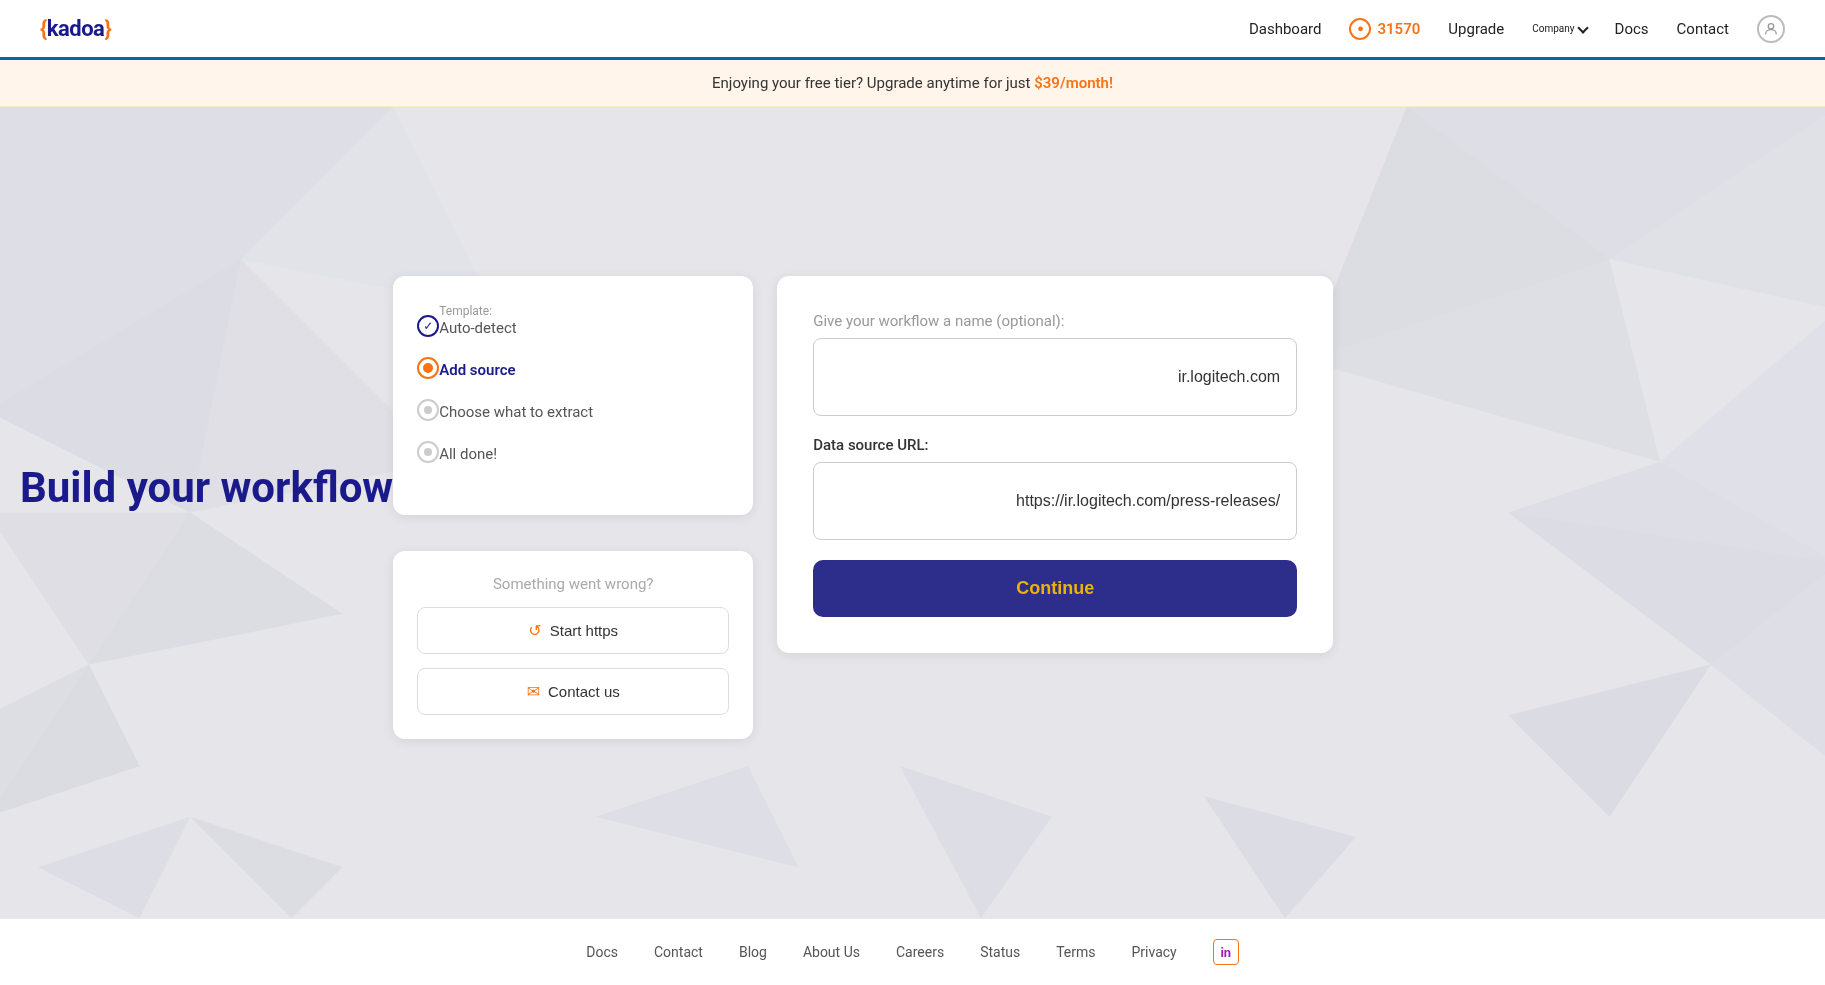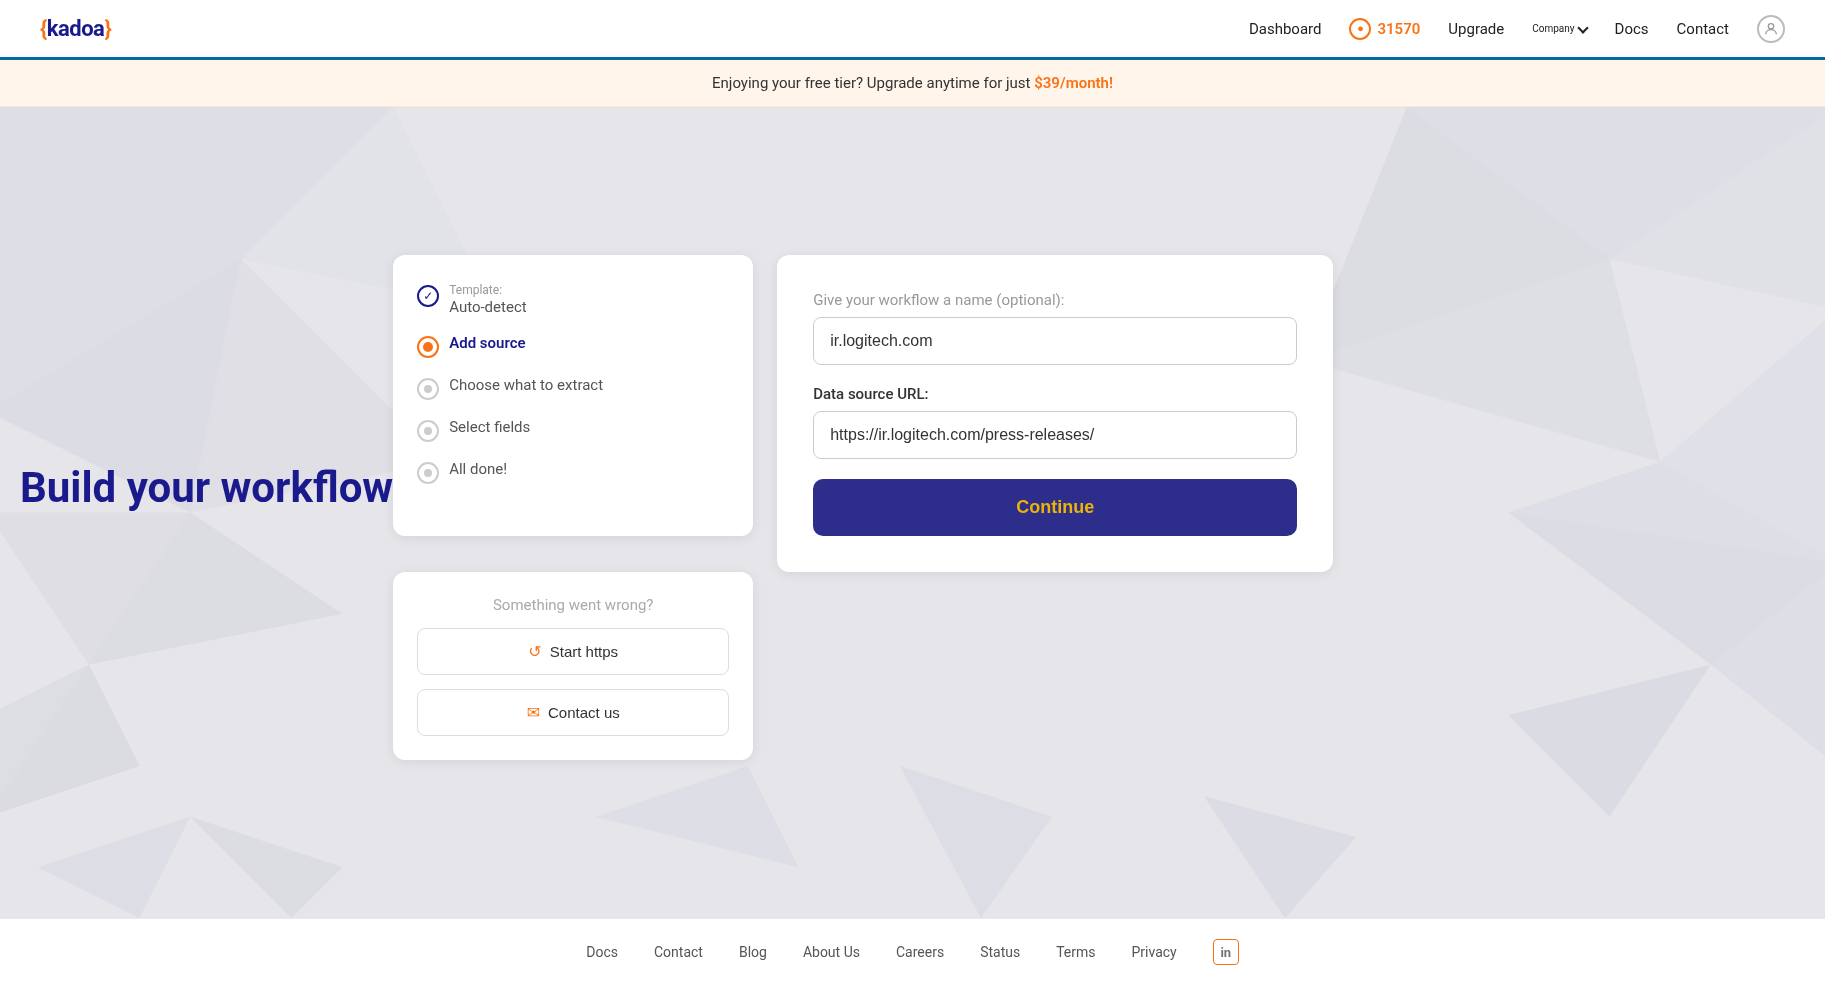--- a/index.html
+++ b/index.html
@@ -156,22 +156,21 @@
 
     .steps-list {
       display: flex;
       flex-direction: column;
       gap: 18px;
       margin-bottom: 24px;
     }
 
     .step-item {
       display: flex;
-      align-items: flex-start;
-      gap: 10px;
+      align-items: flex-end;
     }
 
     .step-icon-completed {
       width: 22px;
       height: 22px;
       border-radius: 50%;
       border: 2px solid #1a1a8c;
       display: flex;
       align-items: center;
       justify-content: center;
@@ -307,25 +306,26 @@
     }
     .field-label span {
       color: #999;
       font-weight: 400;
     }
 
     .text-input {
       width: 100%;
       border: 1.5px solid #ccc;
       border-radius: 8px;
-      padding: 14px 16px;
+      padding: 29px 16px;
       font-size: 16px;
       color: #333;
       outline: none;
       transition: border-color 0.2s;
+      text-align: right;
     }
 
     .continue-btn {
       width: 100%;
       background: #2d2d8c;
       color: #eab308;
       border: none;
       border-radius: 10px;
       padding: 18px;
       font-size: 18px;
@@ -351,21 +351,21 @@
       cursor: pointer;
     }
     .footer-linkedin {
       width: 26px;
       height: 26px;
       border: 1.5px solid #f97316;
       border-radius: 4px;
       display: flex;
       align-items: center;
       justify-content: center;
-      color: #737373;
+      color: #a21caf;
       font-size: 13px;
       font-weight: 700;
       cursor: pointer;
     }
   </style>
 </head>
 <body>
 
 <nav class="navbar">
   <div class="logo">
@@ -449,24 +449,20 @@
           <div class="step-item">
             <div class="step-icon-active"></div>
             <span class="step-label-main active">Add source</span>
           </div>
 
           <div class="step-item">
             <div class="step-icon-pending"></div>
             <span class="step-label-main">Choose what to extract</span>
           </div>
 
-          <div class="step-item">
-            <div class="step-icon-pending"></div>
-            <span class="step-label-main">Select fields</span>
-          </div>
 
           <div class="step-item">
             <div class="step-icon-pending"></div>
             <span class="step-label-main">All done!</span>
           </div>
 
         </div>
       </div>
 
       <div class="error-card">

